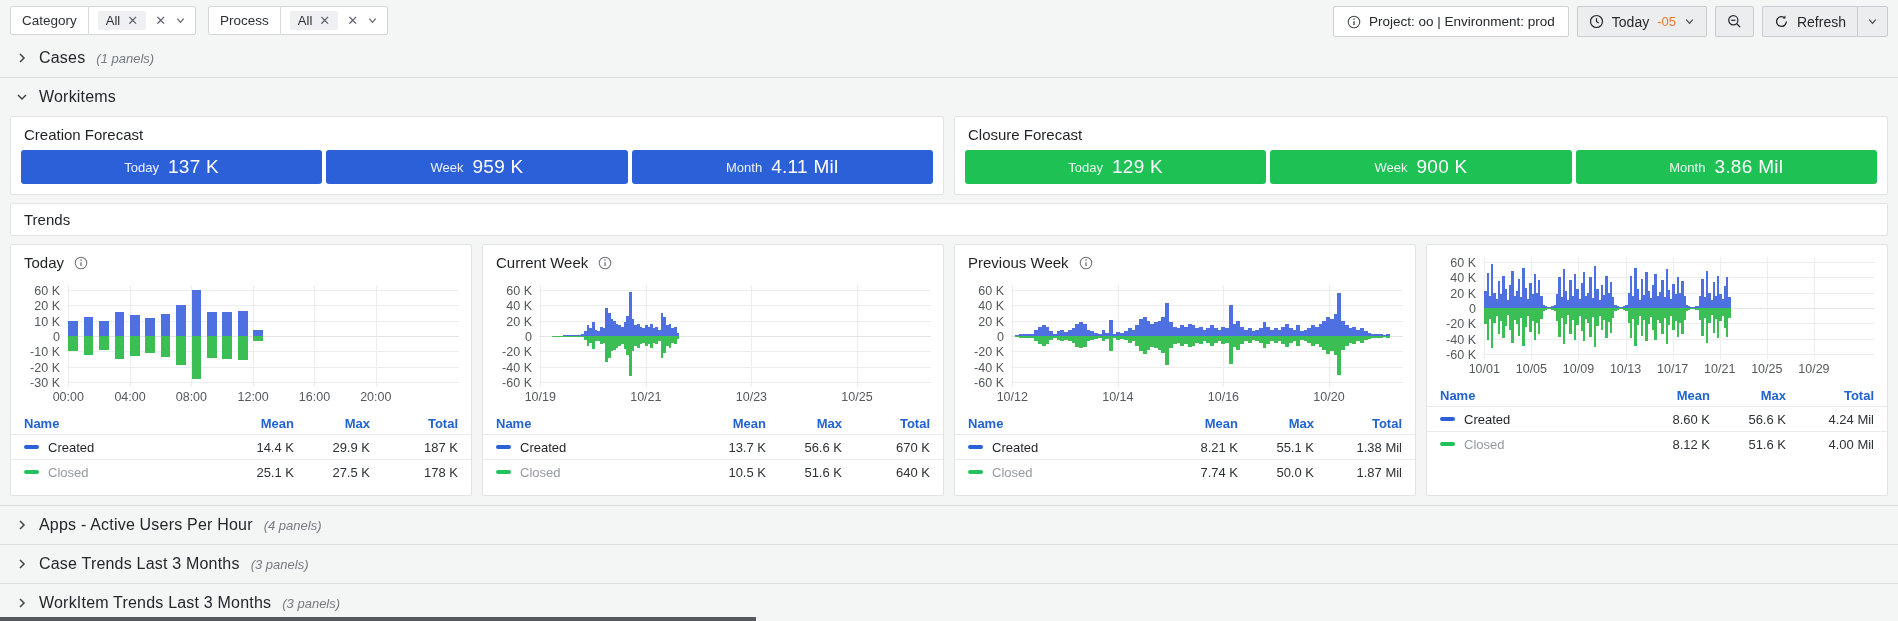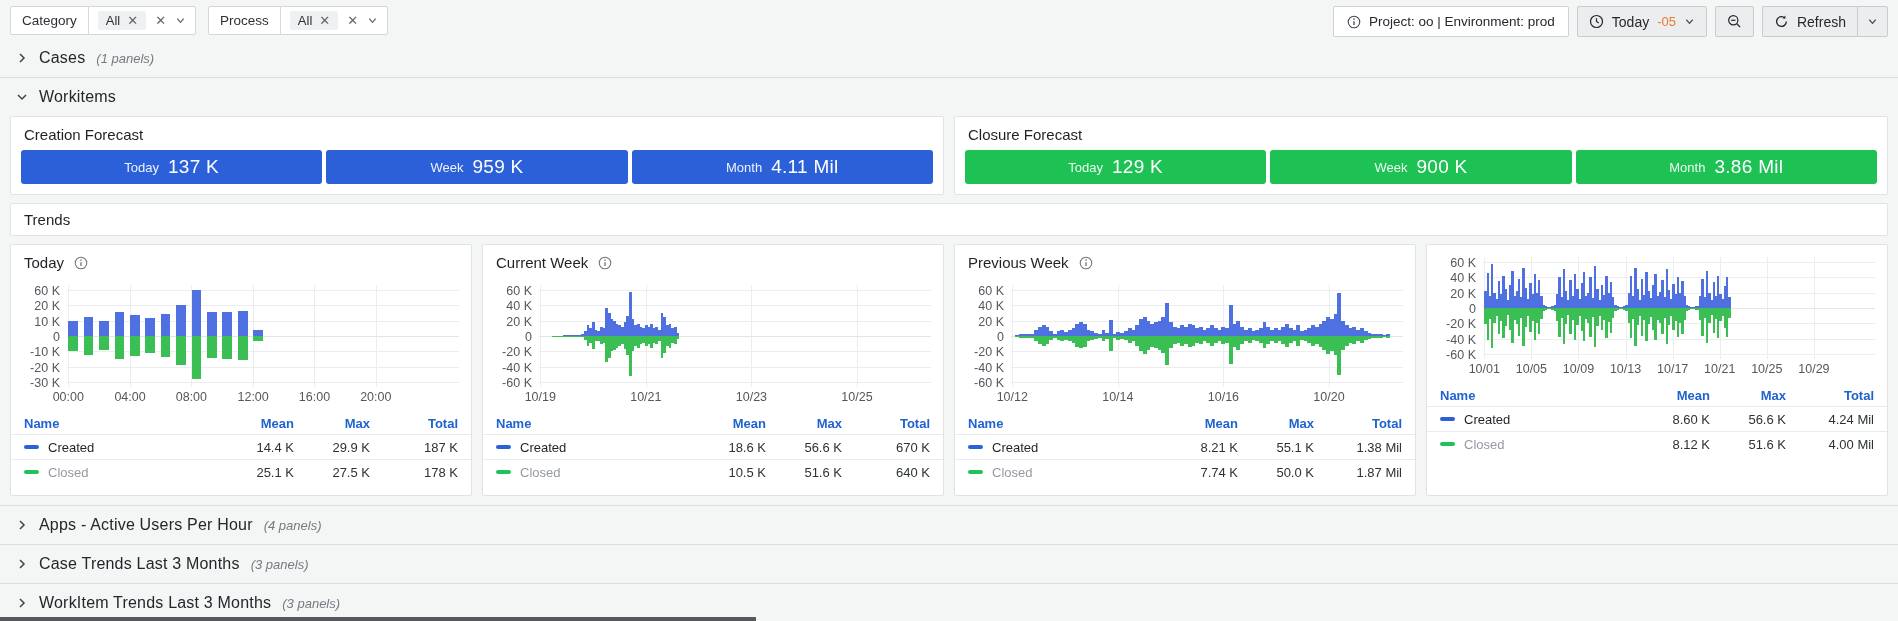--- a/index.html
+++ b/index.html
@@ -444,21 +444,21 @@
           <div class="lg-name">Name</div>
           <div class="lg-col col-mean" style="color: rgb(31, 98, 208);">Mean</div>
           <div class="lg-col col-max" style="color: rgb(31, 98, 208);">Max</div>
           <div class="lg-col col-total" style="color: rgb(31, 98, 208);">Total</div>
         </div>
         <div class="lg-row">
           <div class="lg-name">
             <span class="swatch" style="background: rgb(43, 96, 217);"></span>
             <span class="legend-series-name">Created</span>
           </div>
-          <div class="lg-col col-mean">18.6 K</div>
+          <div class="lg-col col-mean">13.7 K</div>
           <div class="lg-col col-max">56.6 K</div>
           <div class="lg-col col-total">670 K</div>
         </div>
         <div class="lg-row">
           <div class="lg-name">
             <span class="swatch" style="background: rgb(34, 194, 91);"></span>
             <span class="legend-series-name dim">Closed</span>
           </div>
           <div class="lg-col col-mean">10.5 K</div>
           <div class="lg-col col-max">51.6 K</div>

